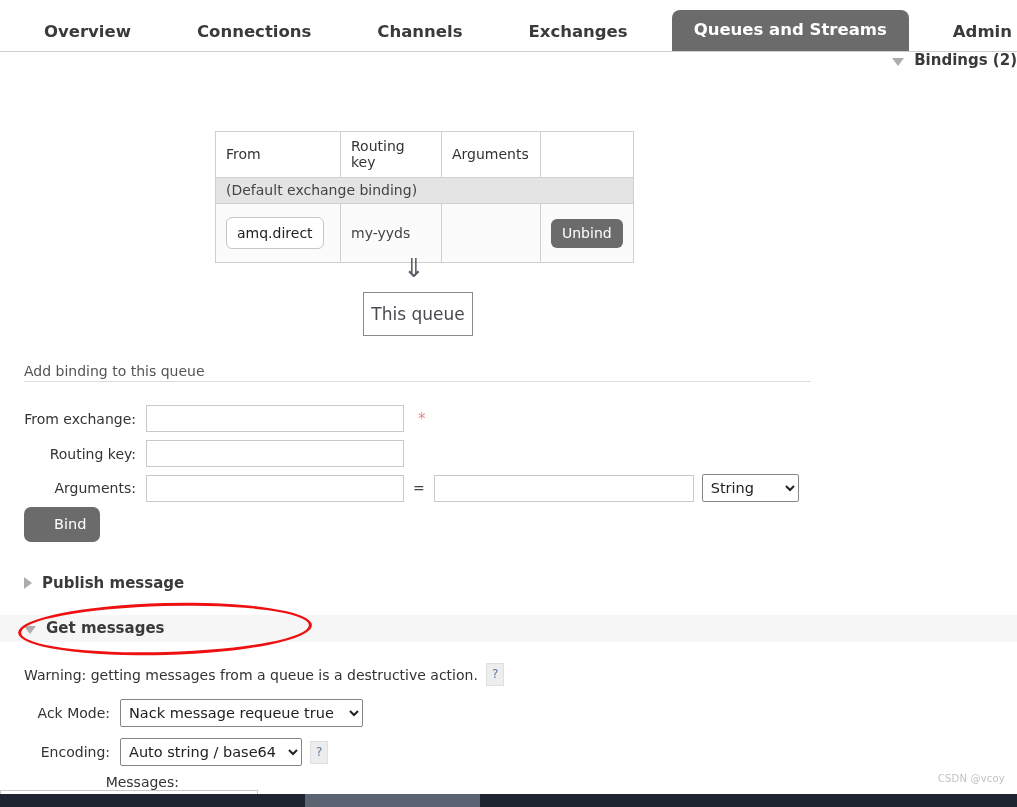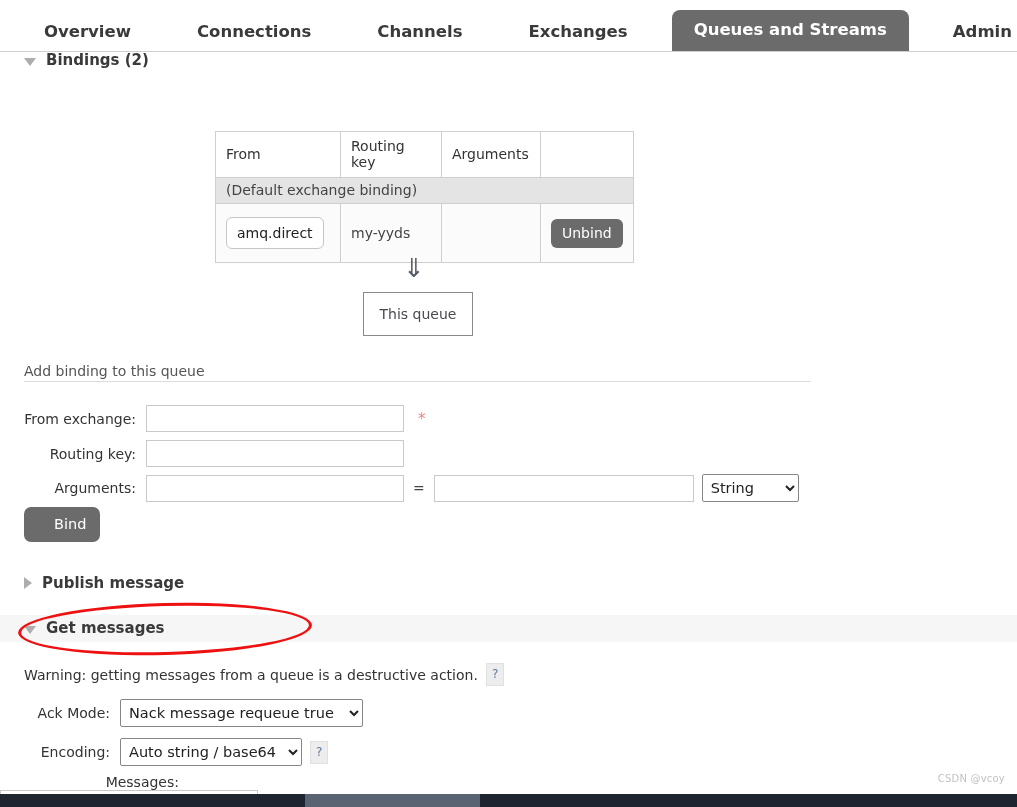--- a/index.html
+++ b/index.html
@@ -165,21 +165,21 @@
     position: absolute;
     left: 363px;
     top: 240px;
     width: 108px;
     height: 42px;
     border: 1px solid #8a8a8a;
     background: #ffffff;
     display: flex;
     align-items: center;
     justify-content: center;
-    font-size: 14px;
+    font-size: 17px;
     color: #4a4a52;
   }
 
   
   .subsection {
     position: absolute;
     left: 24px;
     top: 311px;
     width: 787px;
     font-size: 14px;
@@ -315,21 +315,21 @@
   <div class="nav-tab">Overview</div>
   <div class="nav-tab">Connections</div>
   <div class="nav-tab">Channels</div>
   <div class="nav-tab">Exchanges</div>
   <div class="nav-tab active">Queues and Streams</div>
   <div class="nav-tab">Admin</div>
 </div>
 
 <div class="page">
 
-  <div class="section-head" style="top:-5px;">
+  <div class="section-head" style="top:-5px;justify-content:flex-end;">
     <span class="tri down"></span>
     <span>Bindings (2)</span>
   </div>
 
   <table class="bindings-table">
     <thead>
       <tr>
         <th class="col-from">From</th>
         <th class="col-routing">Routing key</th>
         <th class="col-arguments">Arguments</th>

